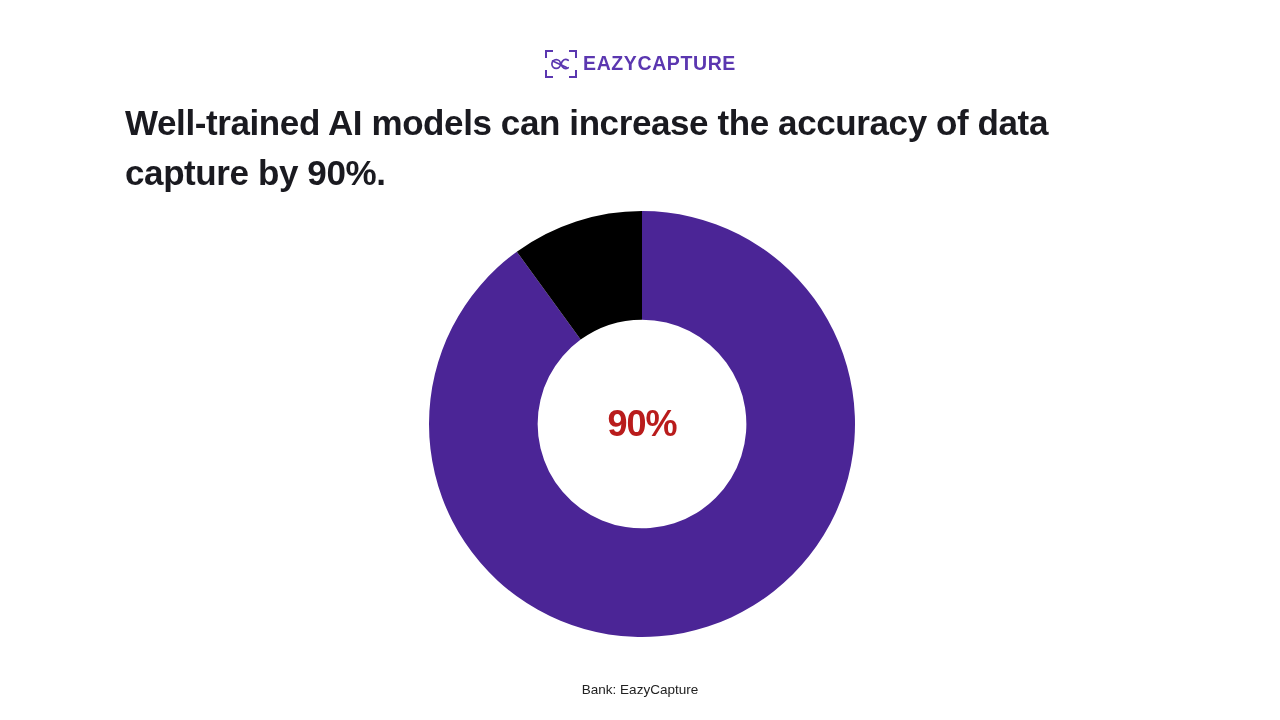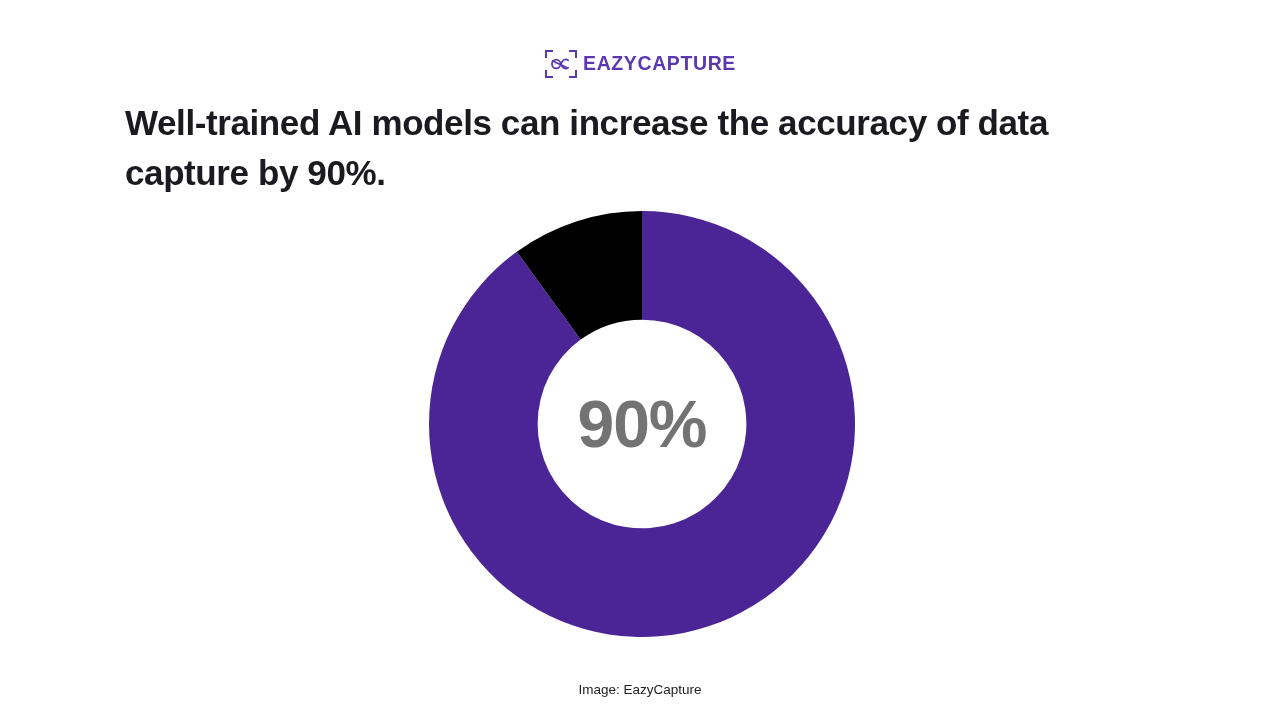--- a/index.html
+++ b/index.html
@@ -74,24 +74,24 @@
   }
   .center-label {
     position: absolute;
     left: 0;
     top: 0;
     width: 432px;
     height: 432px;
     display: flex;
     align-items: center;
     justify-content: center;
-    font-size: 66px;
+    font-size: 36px;
     font-weight: 700;
     letter-spacing: -1px;
-    color: #737373;
+    color: #b91c1c;
     pointer-events: none;
   }
 
   
   .footer {
     position: absolute;
     left: 0;
     right: 0;
     bottom: 20px;
     text-align: center;
@@ -131,16 +131,16 @@
     <svg class="donut-svg" viewBox="0 0 432 432" aria-hidden="true">
 
       <path id="slice-0" d="M 216 3 A 213 213 0 1 1 90.8017412617032 43.679380198136215 L 154.65285321823455 131.56289629708675 A 104.37 104.37 0 1 0 216 111.63 Z" fill="#4b2596"></path>
 
       <path id="slice-1" d="M 90.8017412617032 43.679380198136215 A 213 213 0 0 1 215.99999999999997 3 L 215.99999999999997 111.63 A 104.37 104.37 0 0 0 154.65285321823455 131.56289629708675 Z" fill="#000000"></path>
     </svg>
     <div class="center-label">90%</div>
   </div>
 
   <div class="footer">
-    <div>Image: EazyCapture</div>
+    <div>Bank: EazyCapture</div>
   </div>
 
 </div>
 
 </body></html>

